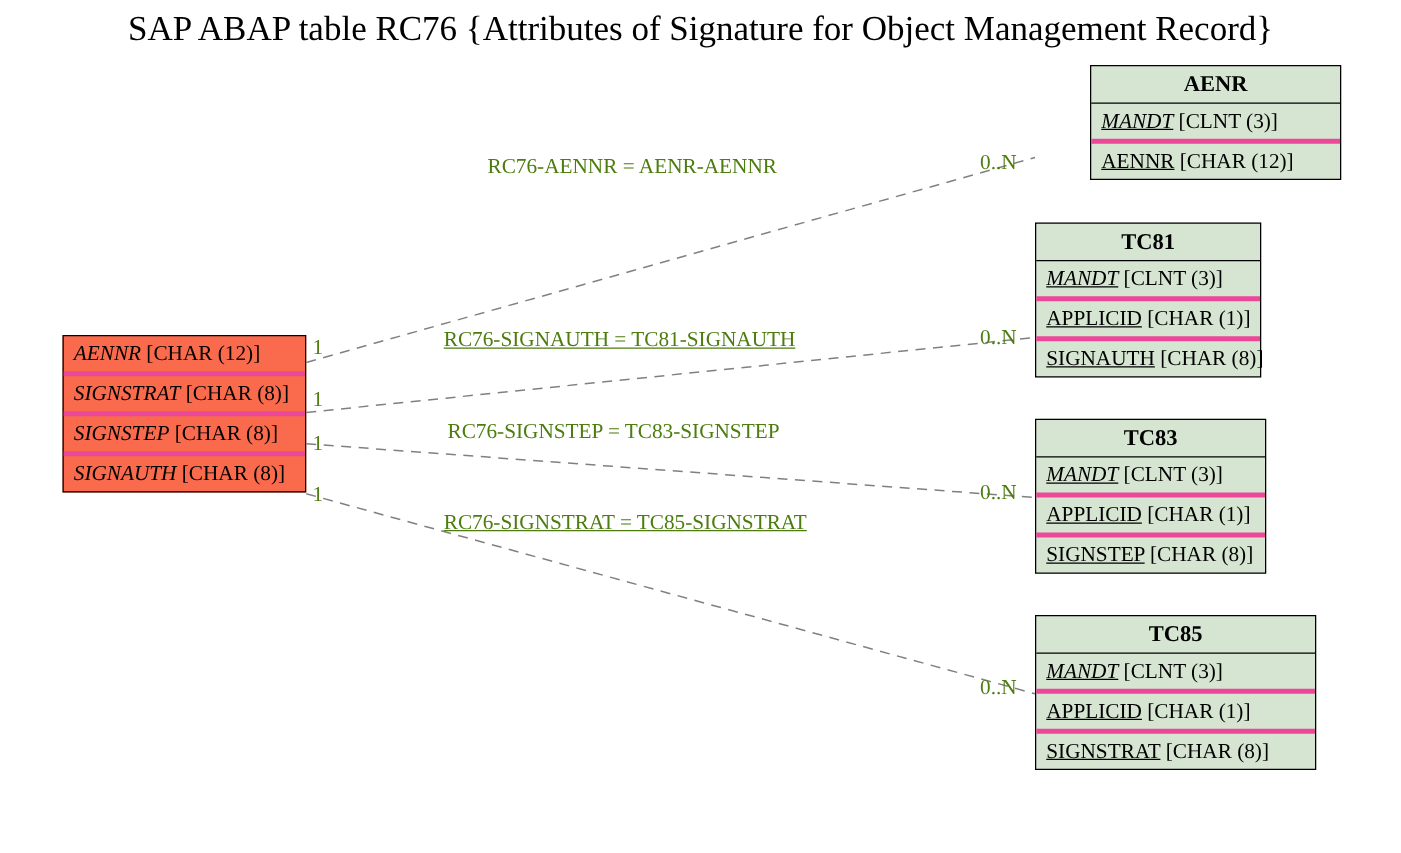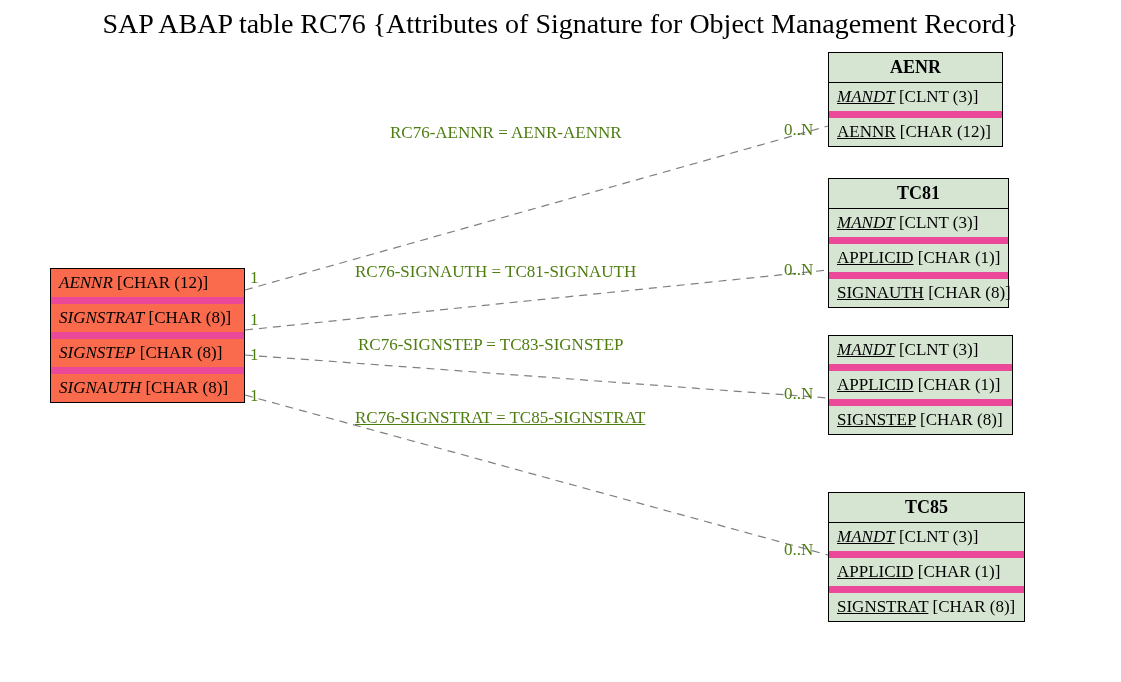--- a/index.html
+++ b/index.html
@@ -27,21 +27,21 @@
     box-sizing: border-box;
   }
   .entity-header {
     font-weight: bold;
     text-align: center;
     border-bottom: 1px solid #000;
     padding: 4px 8px;
     font-size: 18px;
   }
   .entity-row {
-    border-bottom: 7px solid #ec4899;
+    border-bottom: 4px solid #ec4899;
     padding: 4px 8px;
     font-size: 17px;
     white-space: nowrap;
   }
   .entity-row:last-child {
     border-bottom: none;
   }
   .fn {
     font-style: italic;
   }
@@ -82,21 +82,21 @@
     <span class="fn">SIGNSTRAT</span> <span>[CHAR (8)]</span>
   </div>
   <div class="entity-row">
     <span class="fn">SIGNSTEP</span> <span>[CHAR (8)]</span>
   </div>
   <div class="entity-row">
     <span class="fn">SIGNAUTH</span> <span>[CHAR (8)]</span>
   </div>
 </div>
 
-<div class="entity green" style="left:828px; top:52px; width:175px;">
+<div class="entity green" style="left:872px; top:52px; width:201px;">
   <div class="entity-header">AENR</div>
   <div class="entity-row">
     <span class="fn ul">MANDT</span> <span>[CLNT (3)]</span>
   </div>
   <div class="entity-row">
     <span class="ul">AENNR</span> <span>[CHAR (12)]</span>
   </div>
 </div>
 
 <div class="entity green" style="left:828px; top:178px; width:181px;">
@@ -106,53 +106,54 @@
   </div>
   <div class="entity-row">
     <span class="ul">APPLICID</span> <span>[CHAR (1)]</span>
   </div>
   <div class="entity-row">
     <span class="ul">SIGNAUTH</span> <span>[CHAR (8)]</span>
   </div>
 </div>
 
 <div class="entity green" style="left:828px; top:335px; width:185px;">
+  <div class="entity-header">TC83</div>
   <div class="entity-row">
     <span class="fn ul">MANDT</span> <span>[CLNT (3)]</span>
   </div>
   <div class="entity-row">
     <span class="ul">APPLICID</span> <span>[CHAR (1)]</span>
   </div>
   <div class="entity-row">
     <span class="ul">SIGNSTEP</span> <span>[CHAR (8)]</span>
   </div>
 </div>
 
-<div class="entity green" style="left:828px; top:492px; width:197px;">
+<div class="entity green" style="left:828px; top:492px; width:225px;">
   <div class="entity-header">TC85</div>
   <div class="entity-row">
     <span class="fn ul">MANDT</span> <span>[CLNT (3)]</span>
   </div>
   <div class="entity-row">
     <span class="ul">APPLICID</span> <span>[CHAR (1)]</span>
   </div>
   <div class="entity-row">
     <span class="ul">SIGNSTRAT</span> <span>[CHAR (8)]</span>
   </div>
 </div>
 
 <svg class="edges" width="1121" height="682">
   <line class="dash" x1="245" y1="290" x2="828" y2="126"></line>
   <line class="dash" x1="245" y1="330" x2="828" y2="270"></line>
   <line class="dash" x1="245" y1="355" x2="828" y2="398"></line>
   <line class="dash" x1="245" y1="395" x2="828" y2="555"></line>
 </svg>
 
 <div class="edge-label" style="left:390px; top:123px;">RC76-AENNR = AENR-AENNR</div>
-<div class="edge-label" style="left:355px; top:262px;">RC76-SIGNAUTH = TC81-SIGNAUTH</div>
+<div class="edge-label" style="left:355px; top:262px;text-decoration:underline;">RC76-SIGNAUTH = TC81-SIGNAUTH</div>
 <div class="edge-label" style="left:358px; top:335px;text-align:right;">RC76-SIGNSTEP = TC83-SIGNSTEP</div>
 <div class="edge-label" style="left:355px; top:408px;text-decoration:underline;">RC76-SIGNSTRAT = TC85-SIGNSTRAT</div>
 
 <div class="card-label" style="left:250px; top:268px;">1</div>
 <div class="card-label" style="left:250px; top:310px;">1</div>
 <div class="card-label" style="left:250px; top:345px;">1</div>
 <div class="card-label" style="left:250px; top:386px;">1</div>
 
 <div class="card-label" style="left:784px; top:120px;">0..N</div>
 <div class="card-label" style="left:784px; top:260px;">0..N</div>

